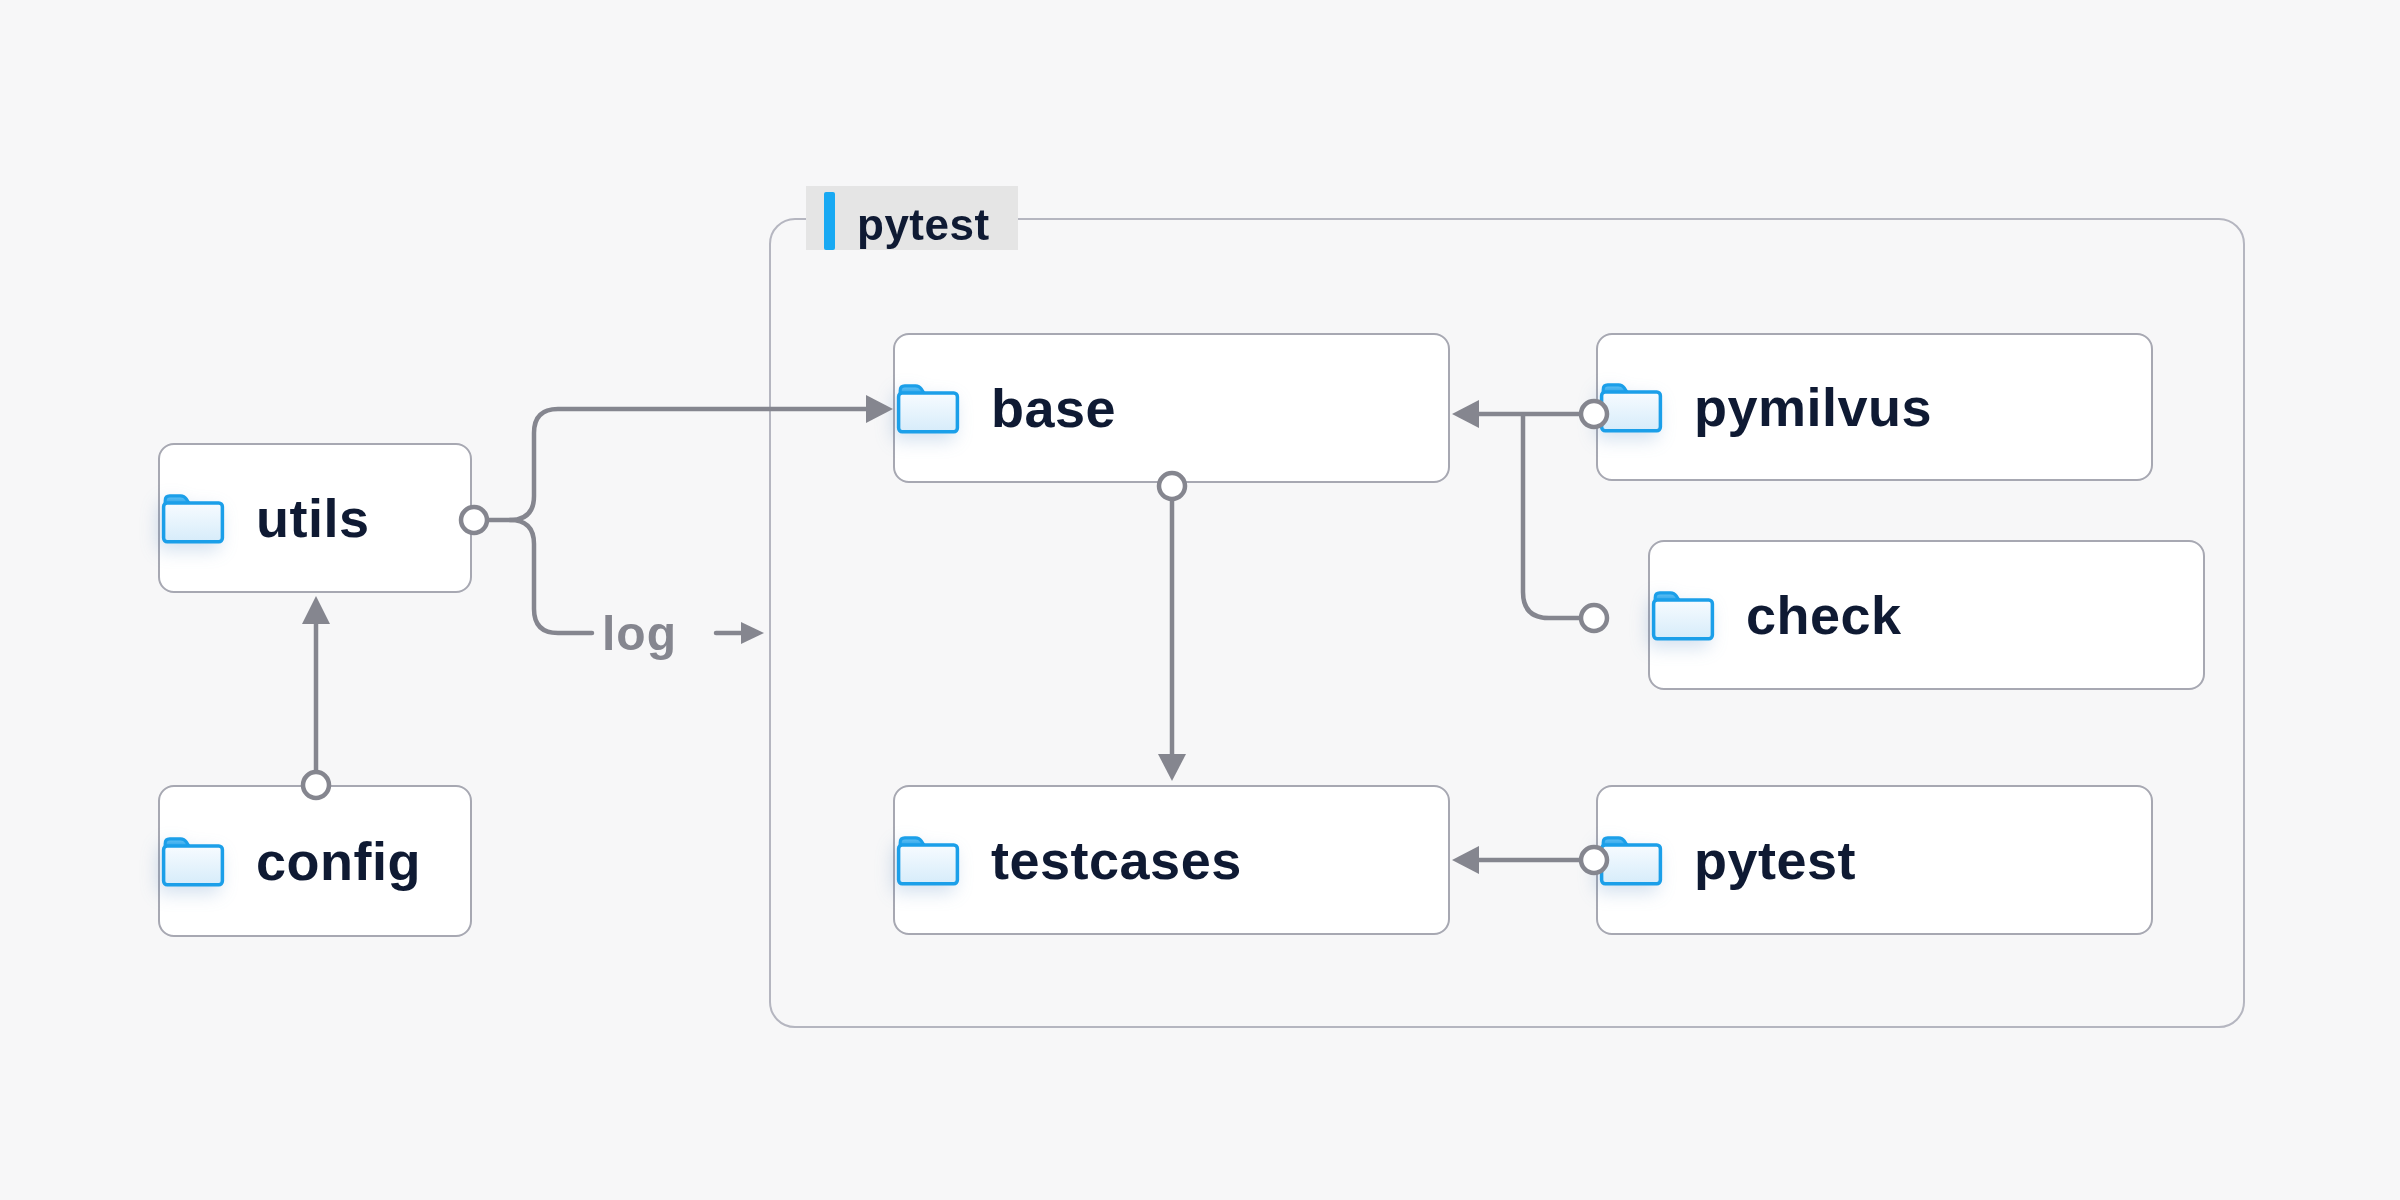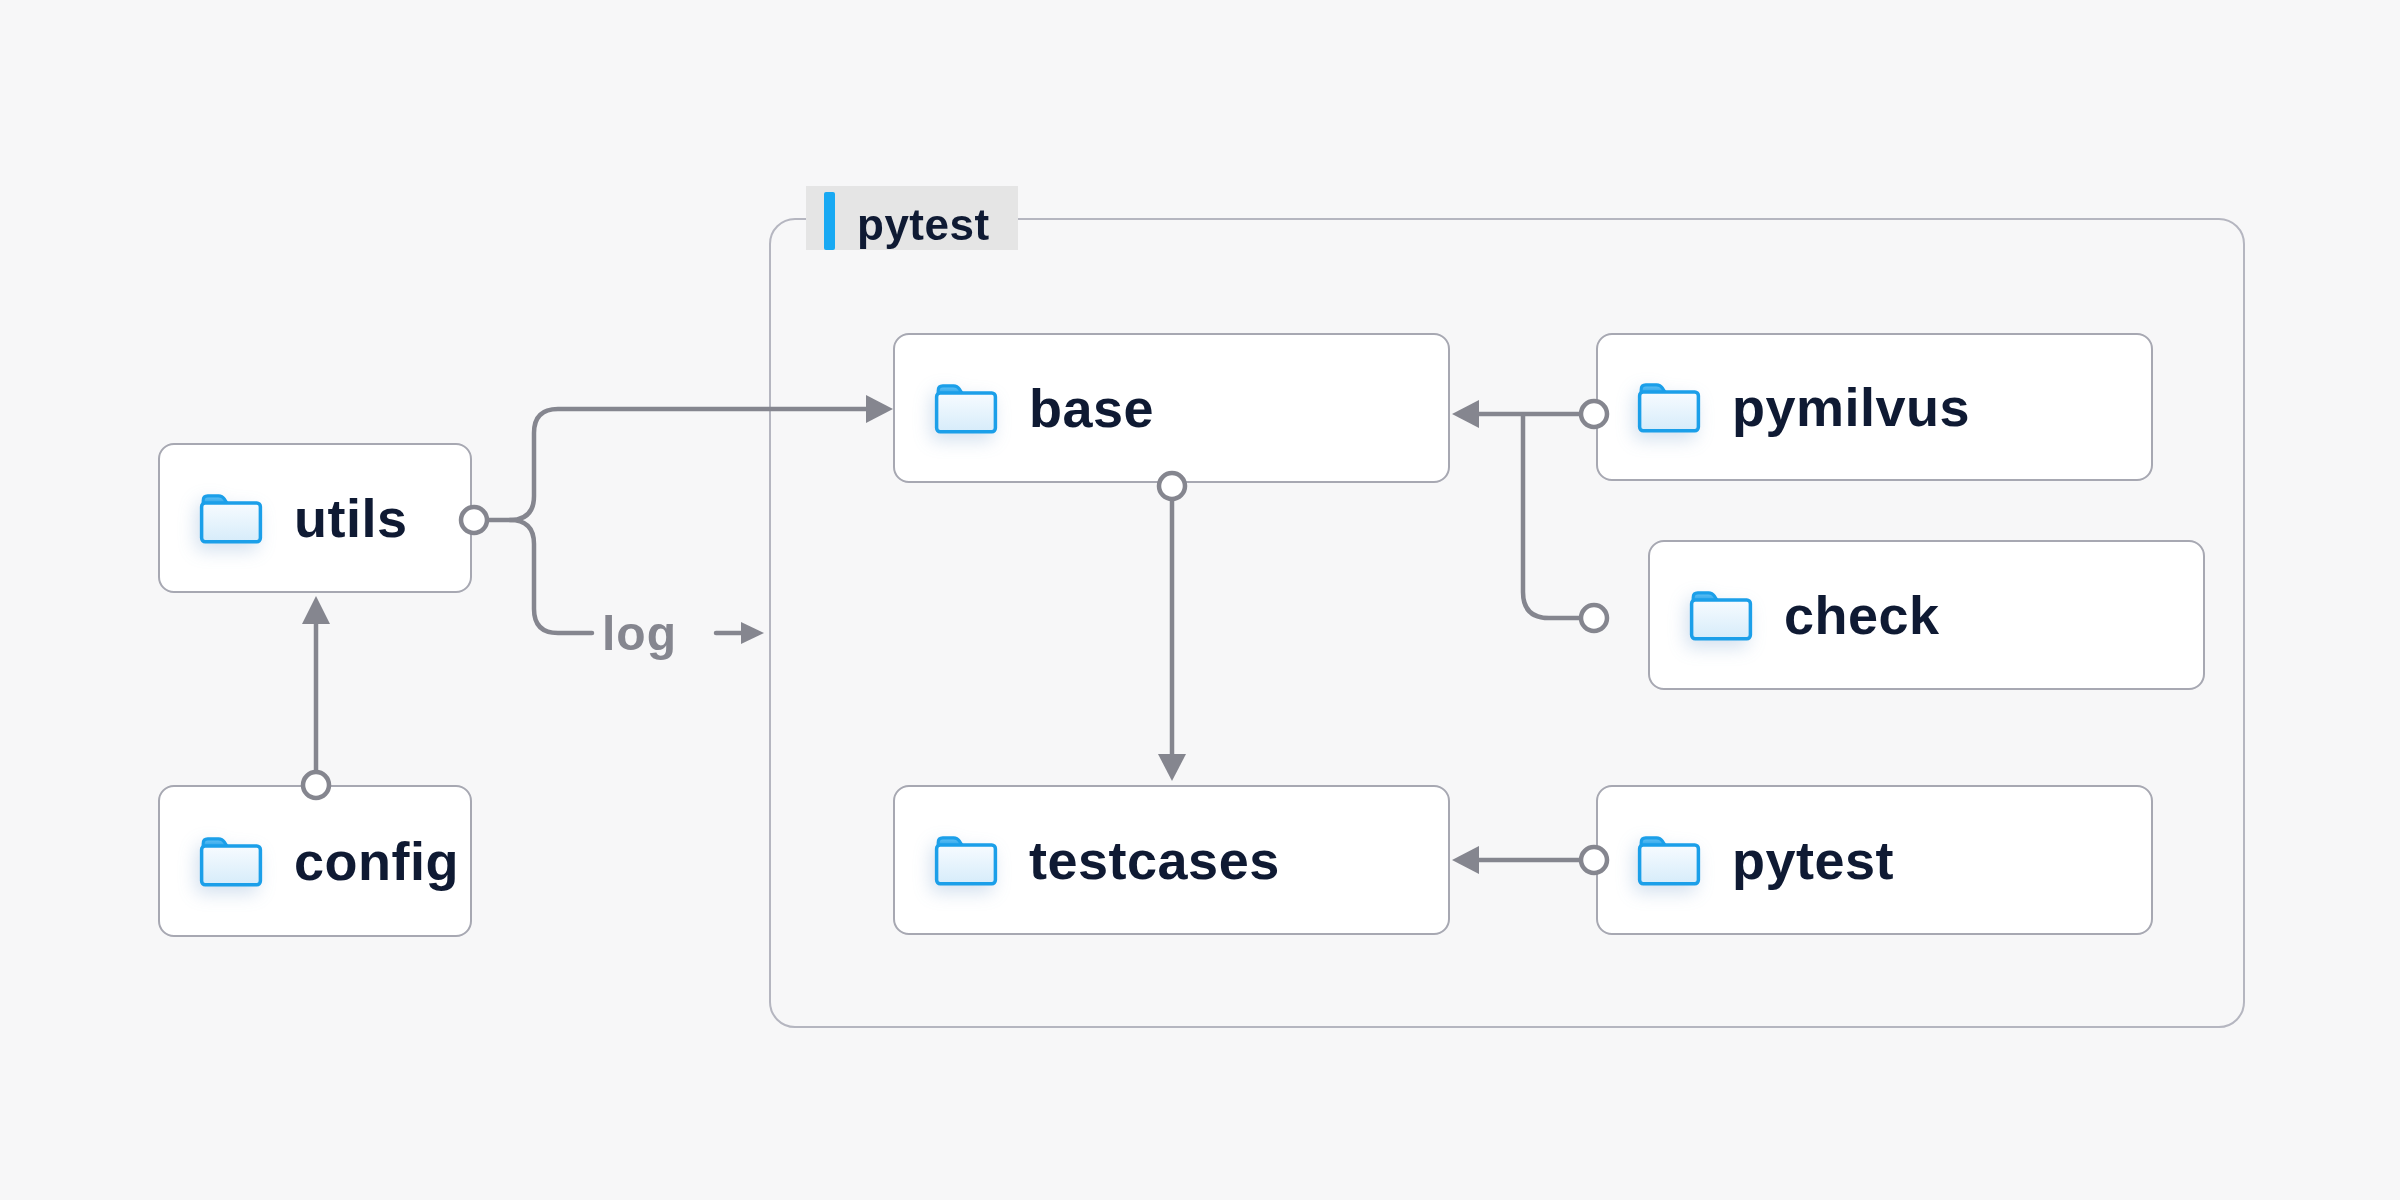--- a/index.html
+++ b/index.html
@@ -23,21 +23,21 @@
   }
   .accent-bar{width:11px;height:58px;background:#18a9f3;border-radius:2px;}
   .group-label-text{
     font-size:44px;font-weight:700;color:#0f1a33;letter-spacing:0.5px;
   }
 
   
   .node{
     position:absolute;background:#ffffff;border:2px solid #a7a8b2;
     border-radius:16px;box-sizing:border-box;display:flex;align-items:center;
-    padding-left:38px;gap:30px;z-index:2;
+    gap:30px;z-index:2;
   }
   .node-label{font-size:54px;font-weight:700;color:#0f1a33;letter-spacing:0.5px;}
   .folder{width:66px;height:54px;flex:0 0 auto;filter:drop-shadow(-4px 7px 9px rgba(60,120,180,0.22));}
 
   #node-utils    {left:158px; top:443px; width:314px; height:150px;}
   #node-config   {left:158px; top:785px; width:314px; height:152px;}
   #node-base     {left:893px; top:333px; width:557px; height:150px;}
   #node-testcases{left:893px; top:785px; width:557px; height:150px;}
   #node-pymilvus {left:1596px;top:333px; width:557px; height:148px;}
   #node-check    {left:1648px;top:540px; width:557px; height:150px;}

